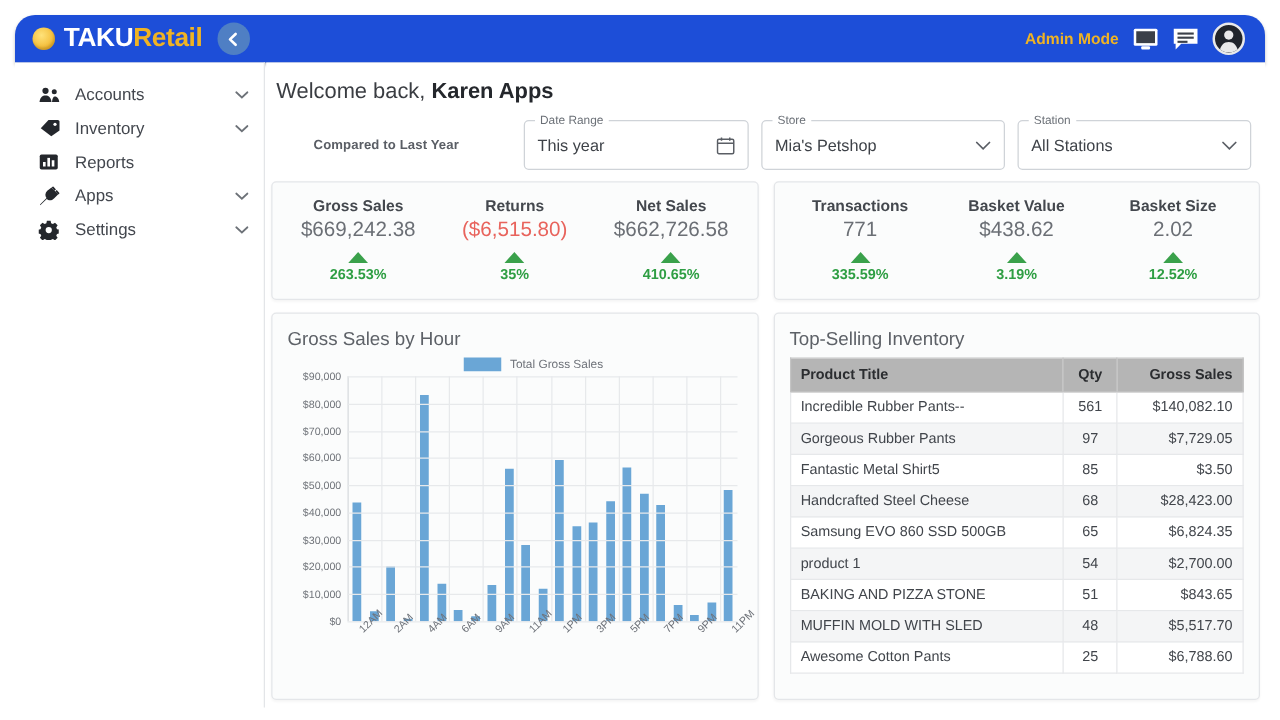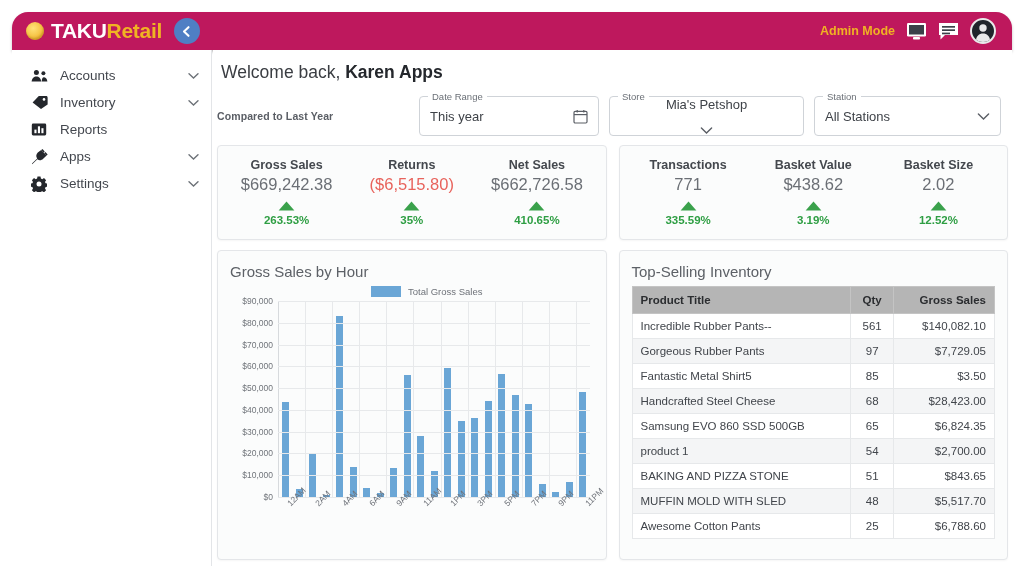--- a/index.html
+++ b/index.html
@@ -7,21 +7,21 @@
     width: 1024px; height: 576px;
     background: #ffffff;
     font-family: "Liberation Sans", sans-serif;
     overflow: hidden;
   }
   #app { position: relative; width: 1024px; height: 576px; background: #fff; }
 
   
   .topbar {
     position: absolute; left: 12px; top: 12px; right: 12px; height: 38px;
-    background: #be185d;
+    background: #1d4ed8;
     border-radius: 16px 16px 0 0;
     display: flex; align-items: center;
     box-shadow: 0 2px 3px rgba(0,0,0,0.25);
   }
   .brand { display: flex; align-items: center; margin-left: 14px; }
   .logo-dot {
     width: 18px; height: 18px; border-radius: 50%;
     background: radial-gradient(circle at 40% 35%, #ffe27a 0%, #f5c242 55%, #e3a82b 100%);
     box-shadow: inset -1px -2px 2px rgba(150,100,0,.35);
     margin-right: 7px;
@@ -75,35 +75,35 @@
   }
   .welcome b { font-weight: bold; color: #24272c; }
 
   
   .filter-row {
     display: flex; align-items: center; gap: 10px;
     padding: 10px 4px 0 4px; height: 56px;
   }
   .compare-label {
     font-size: 10.5px; color: #5a5e65; font-weight: bold;
-    text-align: left; width: 192px; padding-right: 8px; letter-spacing: .1px;
+    text-align: center; width: 192px; padding-right: 8px; letter-spacing: .1px;
   }
   .field {
     position: relative; height: 40px; border: 1px solid #cfd3d8;
     border-radius: 4px; background: #fff;
     display: flex; align-items: center; padding: 0 10px;
   }
   .field-legend {
     position: absolute; top: -6px; left: 8px; background: #fff;
     font-size: 9.5px; color: #6b7077; padding: 0 4px; line-height: 11px;
   }
   .field-value { font-size: 13px; color: #3e4248; flex: 1; }
   .field-icon { color: #5a5e65; display: flex; align-items: center; }
   .f-date { width: 180px; }
-  .f-store { width: 195px; flex-direction: column; }
+  .f-store { width: 195px; }
   .f-station { width: 187px; }
 
   
   .kpi-row { display: flex; gap: 12px; padding: 6px 4px 0 4px; }
   .card {
     background: #fbfcfc; border: 1px solid #e4e6e9; border-radius: 4px;
     box-shadow: 0 1px 2px rgba(0,0,0,0.04);
   }
   .kpi-card { flex: 1; padding: 12px 6px 13px 6px; display: flex; }
   .kpi { flex: 1; text-align: center; }

